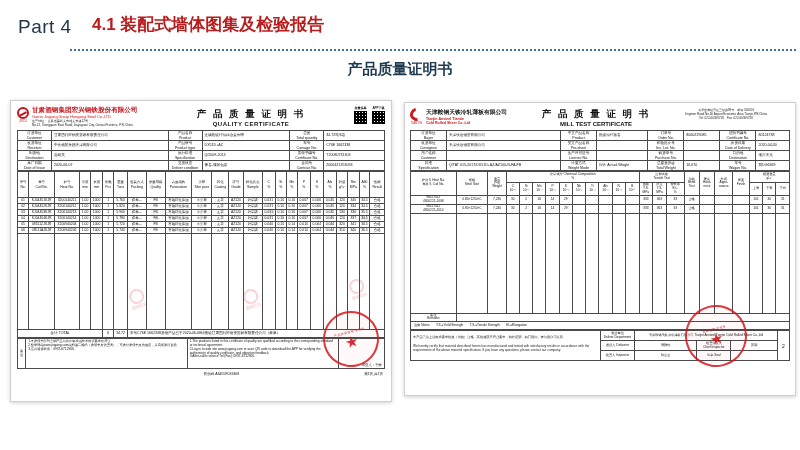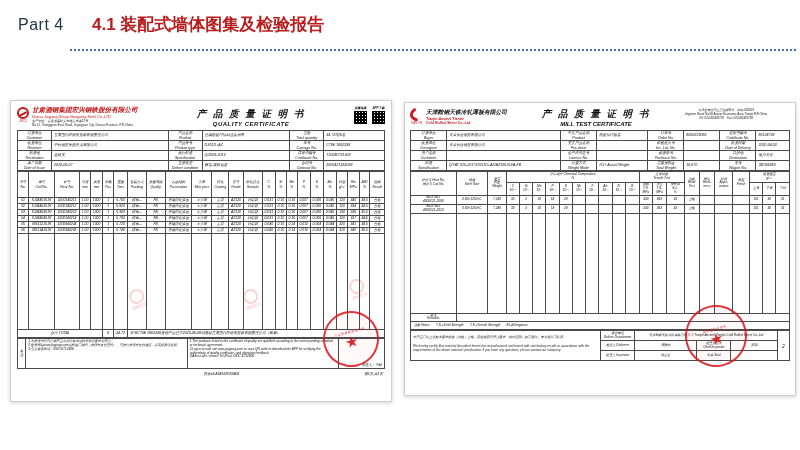--- a/index.html
+++ b/index.html
@@ -1,27 +1,27 @@
 <!DOCTYPE html>
 <html><head>
 <meta charset="utf-8">
 <style>
   * { box-sizing: border-box; margin: 0; padding: 0; }
   html,body { background:#fff; }
   body { font-family: "Liberation Sans", "DejaVu Sans", sans-serif; }
   .slide { position:relative; width:800px; height:450px; background:#ffffff; overflow:hidden; }
 
   
-  .part-label { position:absolute; left:18px; top:16px; font-size:16px; color:#21394b; letter-spacing:.5px; }
+  .part-label { position:absolute; left:18px; top:16px; font-size:19px; color:#21394b; letter-spacing:.5px; }
   .slide-title { position:absolute; left:92px; top:13px; font-size:17px; font-weight:bold; color:#b91c1c; }
   .dotted-rule { position:absolute; left:70px; right:4px; top:49px; border-top:2px dotted #41709e; }
   .slide-subtitle { position:absolute; left:0; right:0; top:60px; text-align:center; font-size:15px; font-weight:bold; color:#1d3a4f; }
 
   
-  .cert { position:absolute; background:#fff; border:1px solid #cfcfcf; box-shadow:0 1px 4px rgba(0,0,0,.18); color:#111;font-style:italic; }
+  .cert { position:absolute; background:#fff; border:1px solid #cfcfcf; box-shadow:0 1px 4px rgba(0,0,0,.18); color:#111; }
   .cert-left  { left:10px;  top:100px; width:382px; height:302px; padding:5px 6px; }
   .cert-right { left:404px; top:102px; width:392px; height:294px; padding:5px 5px; }
 
   table { border-collapse:collapse; width:100%; table-layout:auto; }
   td { border:0.6px solid #4a4a4a; padding:0 1px; text-align:center; vertical-align:middle; white-space:pre-line; line-height:1.2; }
 
   
   .chead { display:flex; align-items:flex-start; justify-content:space-between; margin-bottom:3px; }
   .brand { display:flex; gap:3px; width:158px; }
   .jisco-ring { width:12px; height:12px; border:2.5px solid #c4161c; border-radius:50%; position:relative; flex:none; margin-top:1px; }
@@ -101,20 +101,21 @@
   .gwm { position:absolute; color:rgba(120,120,120,.28); font-size:9px; transform:rotate(-22deg); }
 </style>
 </head>
 <body>
 
 <div class="slide">
 
   <div class="part-label">Part 4</div>
   <div class="slide-title">4.1 装配式墙体图集及检验报告</div>
   <div class="dotted-rule"></div>
+  <div class="slide-subtitle">产品质量证明书</div>
 
   <div class="cert cert-left">
     <div class="chead">
       <div class="brand">
         <div>
           <div class="jisco-ring"></div>
           <div class="logo-sub">JISCO</div>
         </div>
         <div>
           <div class="company-cn">甘肃酒钢集团宏兴钢铁股份有限公司</div>

